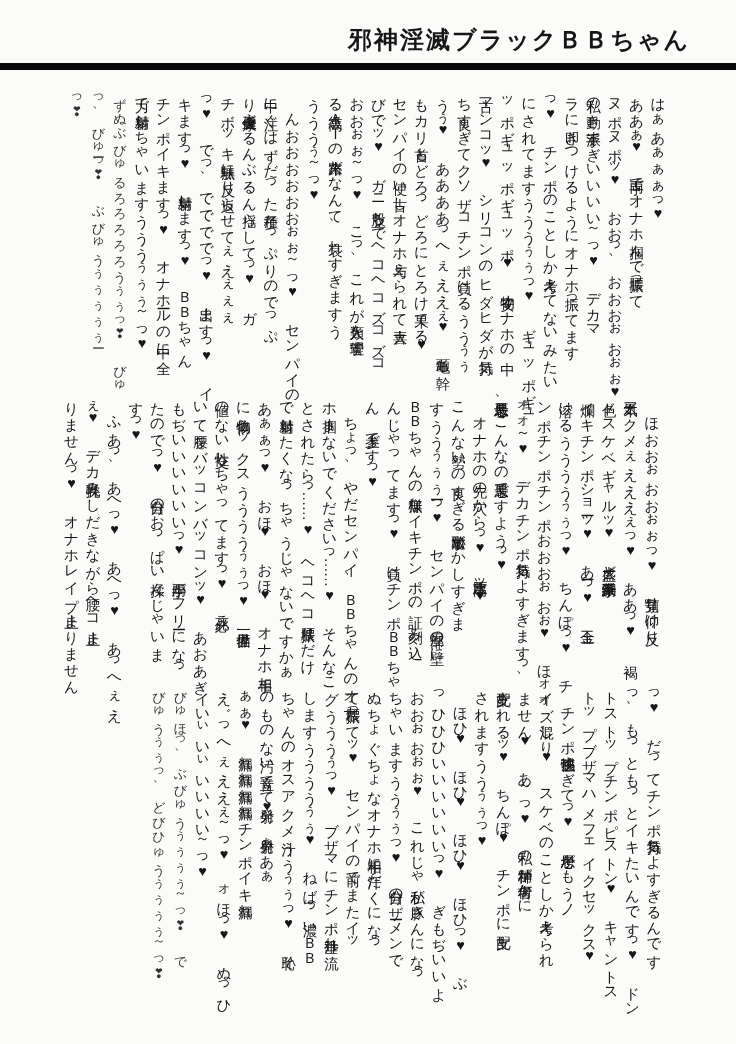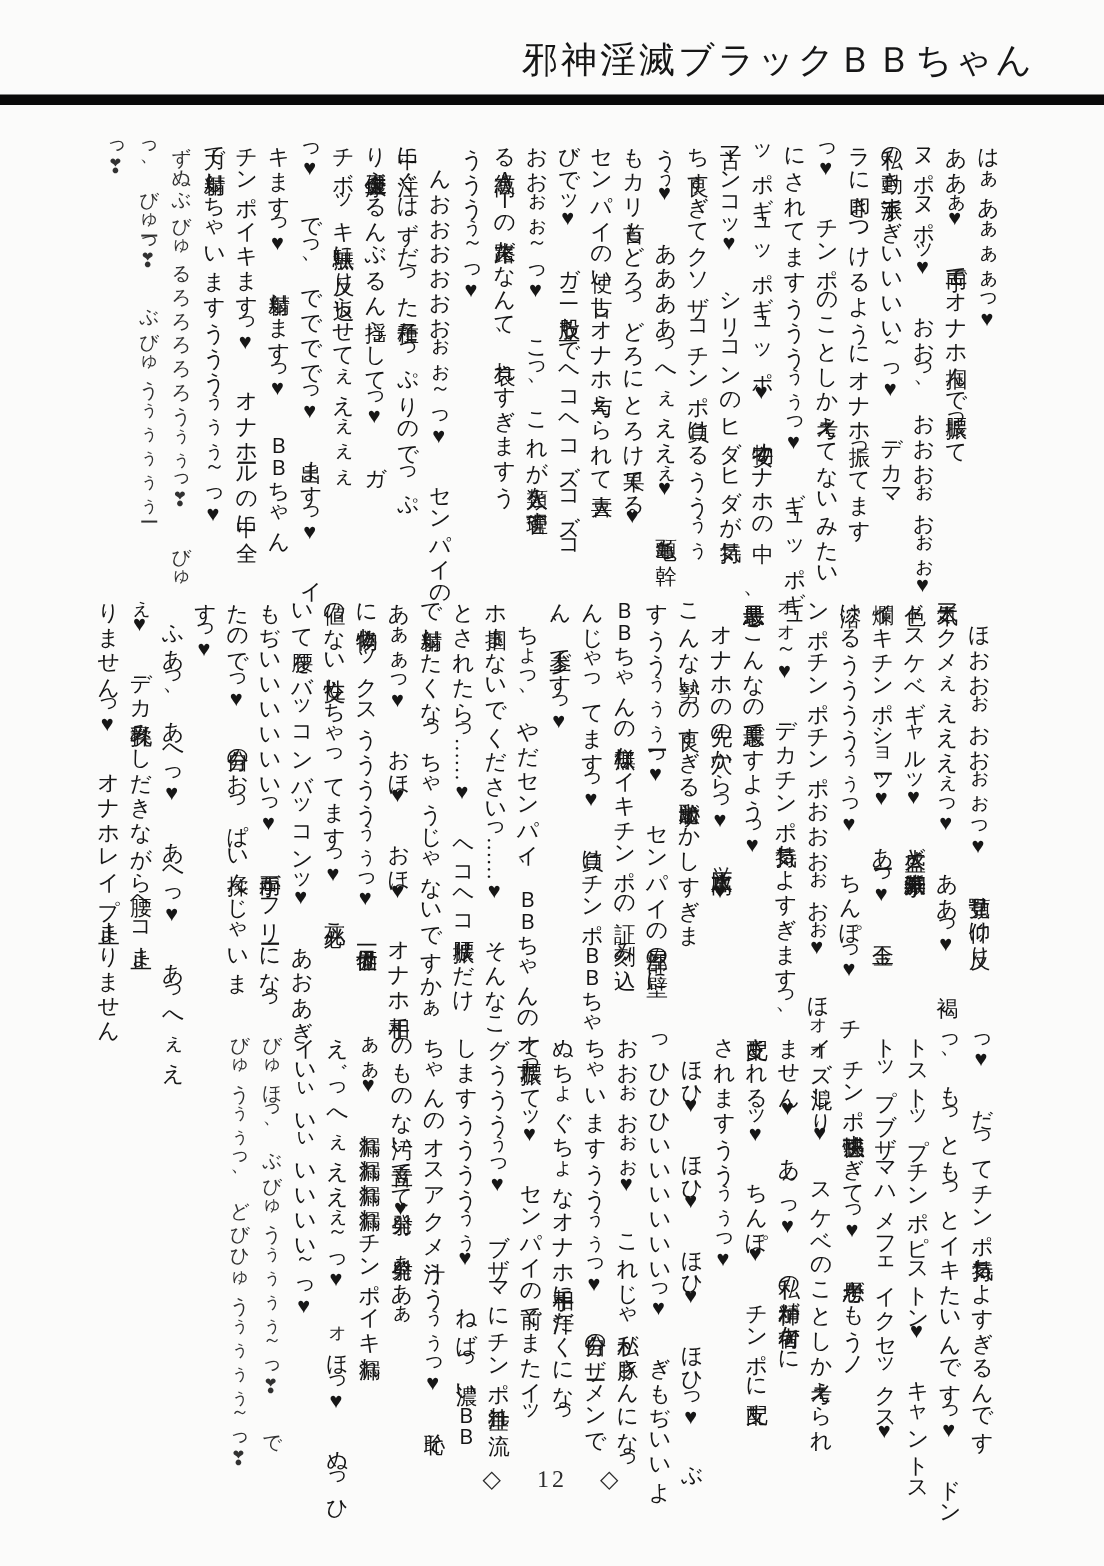--- a/index.html
+++ b/index.html
@@ -8,21 +8,21 @@
     width:736px;height:1044px;
     background:#fbfbfa;
     overflow:hidden;
     font-family:"Liberation Serif","DejaVu Serif",serif;
     color:#161616;
   }
   .title{
     position:absolute;
     top:24px;right:46px;
     font-size:24px;
-    font-weight:400;
+    font-weight:700;
     letter-spacing:2px;
     white-space:nowrap;
   }
   .rule{
     position:absolute;
     top:63px;left:0;
     width:736px;height:7px;
     background:#0a0a0a;
   }
   .band{
@@ -144,16 +144,13 @@
       <p>しますううううぅぅ♥　ねばっ濃いＢＢ</p>
       <p>ちゃんのオスアクメ汁ううぅぅっ♥　恥そ</p>
       <p>のものな汚い音立てて発射♥　発射ぁあぁ</p>
       <p>ぁぁ♥　漏れ漏れ漏れ漏れチンポイキ漏れ</p>
       <p>え゛っへぇええぇ～っ♥　ォほっ♥　ぬっひ</p>
       <p>イいぃいぃいいいい～っ♥</p>
       <p class="hand">びゅほっ、ぶびゅうぅぅぅぅ～っ❣　で</p>
       <p class="hand">びゅうぅぅっ、どびひゅうぅぅぅぅ～っ❣</p>
     </div>
 
-  <div class="footer">
-    <span>◇</span><span class="num">12</span><span>◇</span>
-  </div>
 </div>
 
 </body></html>

